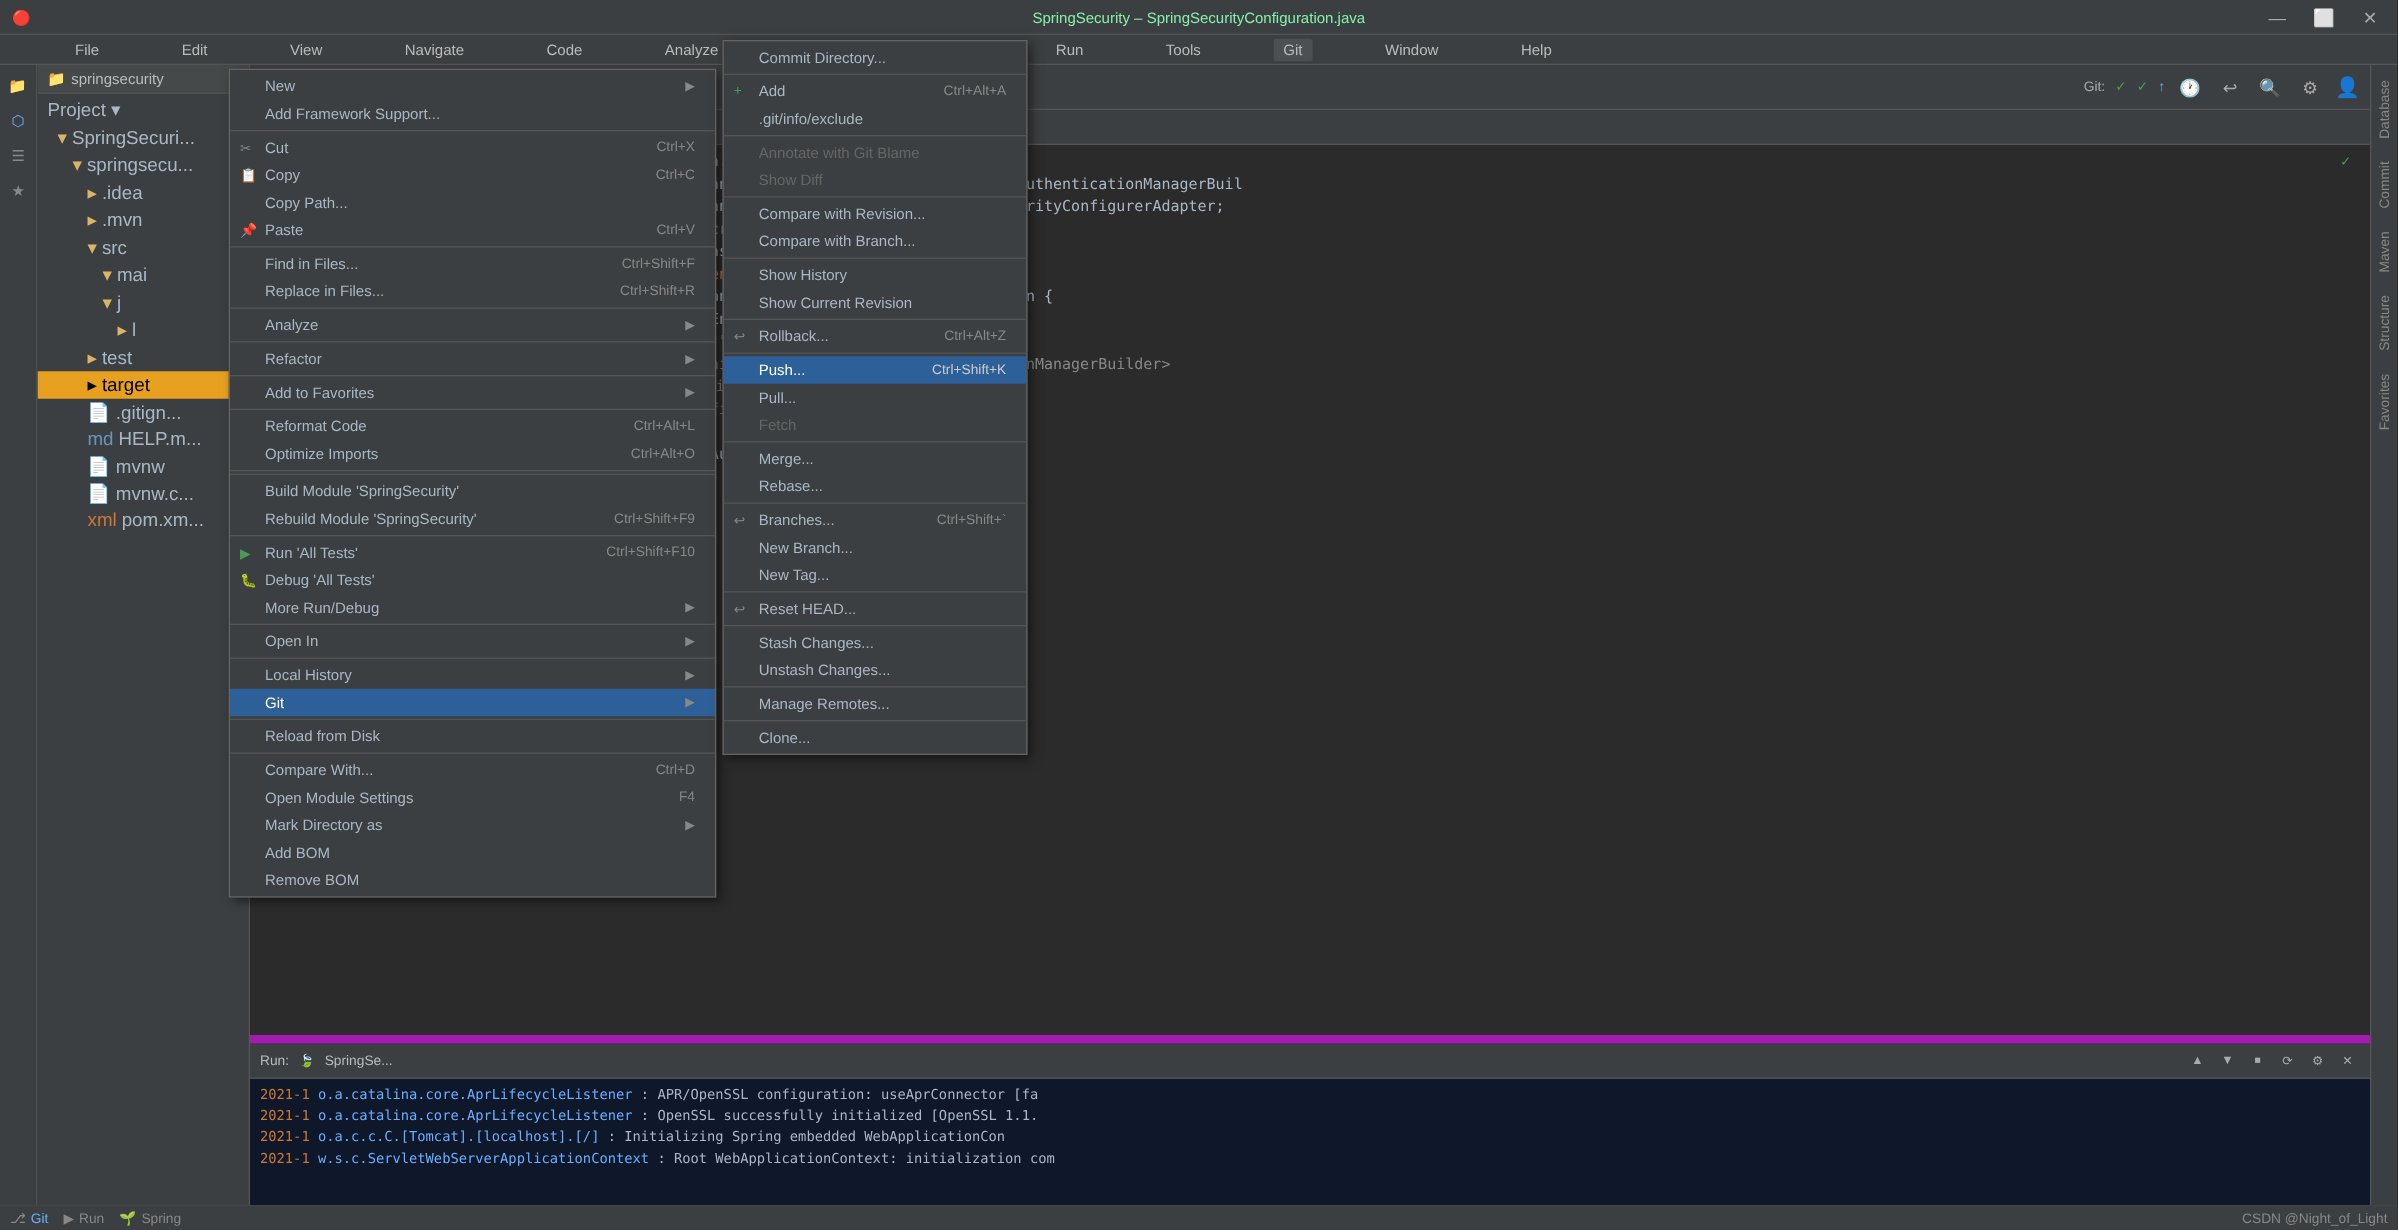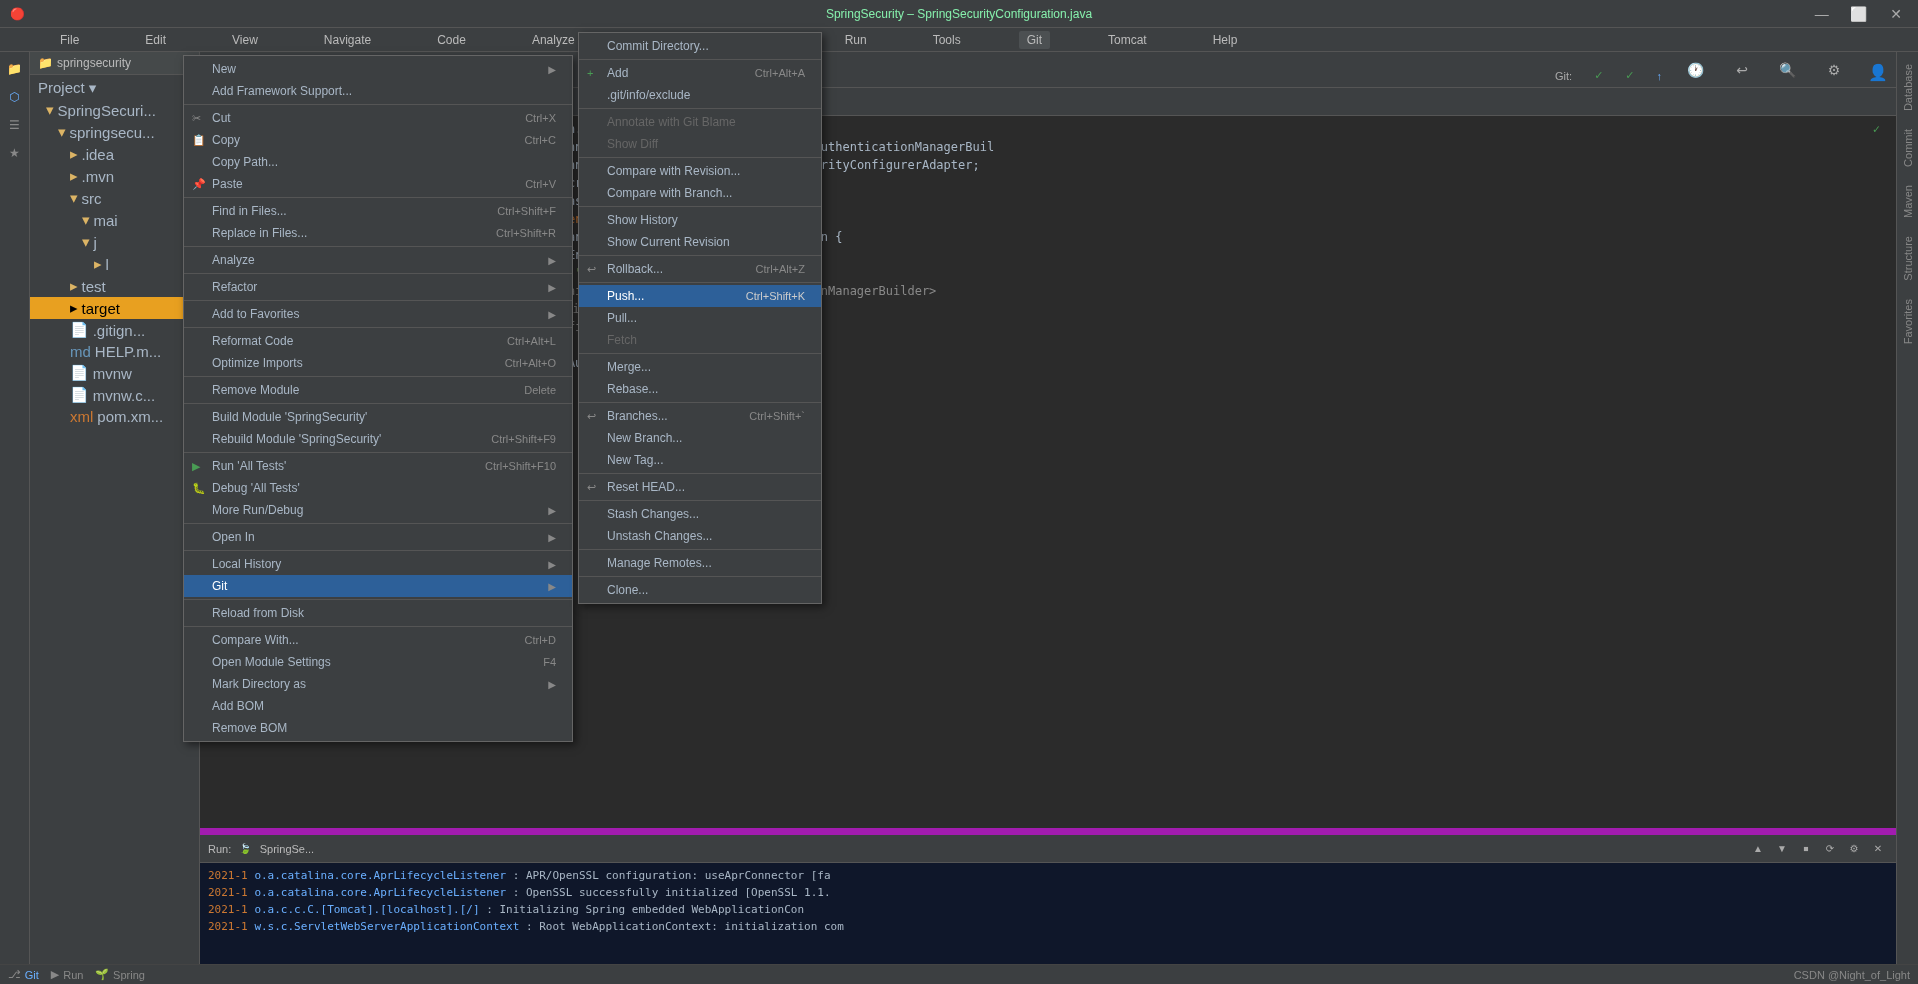--- a/index.html
+++ b/index.html
@@ -202,22 +202,22 @@
       font-size: 11px;
       display: flex;
       align-items: center;
       gap: 4px;
       cursor: pointer;
       min-width: 160px;
     }
     .git-status {
       margin-left: auto;
       display: flex;
-      align-items: flex-end;
-      gap: 22px;
+      align-items: center;
+      gap: 8px;
       font-size: 11px;
       color: #aaa;
     }
 
     
     #tab-bar {
       background: #3c3f41;
       height: 28px;
       display: flex;
       align-items: flex-end;
@@ -425,21 +425,21 @@
   <span class="menu-item">Edit</span>
   <span class="menu-item">View</span>
   <span class="menu-item">Navigate</span>
   <span class="menu-item">Code</span>
   <span class="menu-item">Analyze</span>
   <span class="menu-item">Refactor</span>
   <span class="menu-item">Build</span>
   <span class="menu-item">Run</span>
   <span class="menu-item">Tools</span>
   <span class="menu-item active">Git</span>
-  <span class="menu-item">Tomcat</span>
+  <span class="menu-item">Window</span>
   <span class="menu-item">Help</span>
 </div>
 
 <div id="main-layout">
 
   <div id="left-icons">
     <div class="side-icon" title="Project">📁</div>
     <div class="side-icon active" title="Commit">⬡</div>
     <div class="side-icon" title="Structure">☰</div>
     <div class="side-icon" title="Favorites">★</div>
@@ -746,24 +746,20 @@
   <div class="ctx-separator"></div>
   <div class="ctx-item">
     <span>Reformat Code</span>
     <span class="ctx-shortcut">Ctrl+Alt+L</span>
   </div>
   <div class="ctx-item">
     <span>Optimize Imports</span>
     <span class="ctx-shortcut">Ctrl+Alt+O</span>
   </div>
   <div class="ctx-separator"></div>
-  <div class="ctx-item">
-    <span>Remove Module</span>
-    <span class="ctx-shortcut">Delete</span>
-  </div>
   <div class="ctx-separator"></div>
   <div class="ctx-item">
     <span>Build Module 'SpringSecurity'</span>
   </div>
   <div class="ctx-item">
     <span>Rebuild Module 'SpringSecurity'</span>
     <span class="ctx-shortcut">Ctrl+Shift+F9</span>
   </div>
   <div class="ctx-separator"></div>
   <div class="ctx-item">

